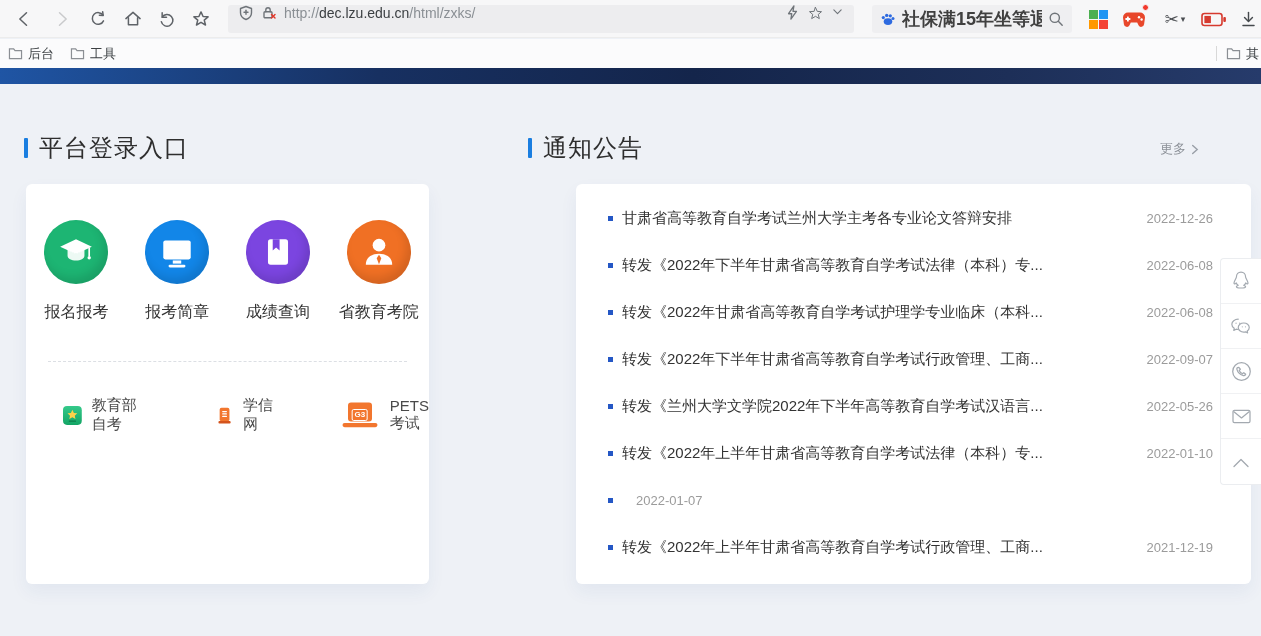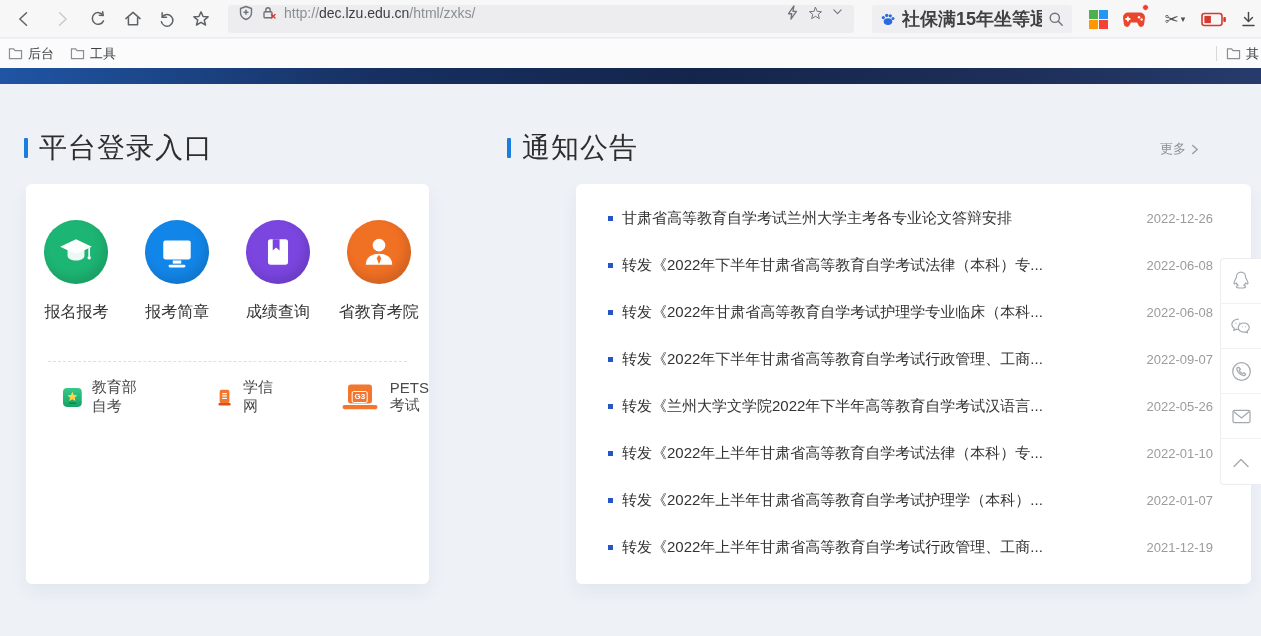--- a/index.html
+++ b/index.html
@@ -45,40 +45,40 @@
     font-size:13px; color:#3c4043; cursor:pointer; }
   .bm-right svg { stroke:#8b8f94; fill:none; stroke-width:1.3; }
 
   
   .navy { position:absolute; left:0; top:68px; width:1261px; height:16px;
     background:linear-gradient(90deg,#1f55a4 0%,#173061 30%,#14254b 55%,#1d2f58 80%,#263b6b 100%); }
 
   
   .sec-head { position:absolute; top:134px; height:28px; display:flex; align-items:center; gap:11px; }
   .sec-bar { width:4px; height:20px; border-radius:1px; }
-  .sec-title { font-size:28px; color:#2e2e2e; letter-spacing:1px; }
+  .sec-title { font-size:24px; color:#2e2e2e; letter-spacing:1px; }
   .more { position:absolute; left:1160px; top:140px; font-size:13px; color:#8b9097;
     display:flex; align-items:center; gap:4px; cursor:pointer; }
   .more svg { stroke:#9aa0a8; fill:none; stroke-width:1.6; stroke-linecap:round; }
 
   
   .card { position:absolute; top:184px; background:#fff; border-radius:6px;
     box-shadow:0 8px 18px rgba(40,70,130,0.06); }
   .card-left { left:26px; width:403px; height:400px; }
   .card-right { left:528px; width:675px; height:400px;margin-left:48px; }
 
   
   .entries { display:flex; justify-content:center; margin-top:36px; }
   .entry { width:109px; text-align:center; cursor:pointer; }
   .entry-circle { width:64px; height:64px; border-radius:50%; margin:0 auto;
     display:flex; align-items:center; justify-content:center;
     box-shadow:inset -4px -6px 10px rgba(0,0,0,0.12); }
   .entry-label { margin-top:18px; font-size:16px; color:#333; }
   .divider { margin:38px 22px 0 22px; border-top:1px dashed #dcdfe4; }
-  .quick-links { display:flex; align-items:center; margin-top:16px; }
+  .quick-links { display:flex; align-items:center; margin-top:34px; }
   .qlink { display:flex; align-items:center; gap:10px; font-size:15px; color:#4a4a4a; cursor:pointer; }
   .qlink .badge-wrap { position:relative; display:flex; align-items:center; }
   .g3 { position:absolute; left:50%; top:8px; transform:translateX(-50%);
     font-size:8px; font-weight:bold; color:#fff; border:1px solid #fff;
     border-radius:2px; padding:0 2px; line-height:10px; }
 
   
   .notice-list { padding:11px 38px 0 32px; }
   .notice-item { height:47px; display:flex; align-items:center; cursor:pointer; }
   .bullet { width:5px; height:5px; background:#2457c5; margin-right:9px; flex:none; }
@@ -245,21 +245,21 @@
       <span>其</span>
     </div>
   </div>
 
   <div class="navy"></div>
 
   <div class="sec-head" style="left:24px">
     <span class="sec-bar" style="background:#1a7ee0"></span>
     <span class="sec-title">平台登录入口</span>
   </div>
-  <div class="sec-head" style="left:507px">
+  <div class="sec-head" style="left:528px">
     <span class="sec-bar" style="background:#1a7ee0"></span>
     <span class="sec-title">通知公告</span>
   </div>
   <div class="more">
     <span>更多</span>
     <svg width="9" height="11" viewBox="0 0 10 12">
         <polyline points="3,1.5 8,6 3,10.5"></polyline>
       </svg>
   </div>
 
@@ -374,21 +374,20 @@
         <span class="notice-title">转发《兰州大学文学院2022年下半年高等教育自学考试汉语言...</span>
         <span class="notice-date">2022-05-26</span>
       </div>
       <div class="notice-item">
         <span class="bullet"></span>
         <span class="notice-title">转发《2022年上半年甘肃省高等教育自学考试法律（本科）专...</span>
         <span class="notice-date">2022-01-10</span>
       </div>
       <div class="notice-item">
         <span class="bullet"></span>
-        <span class="notice-title">转发《2022年上半年甘肃省高等教育自学考试护理学（本科）...</span>
         <span class="notice-date">2022-01-07</span>
       </div>
       <div class="notice-item">
         <span class="bullet"></span>
         <span class="notice-title">转发《2022年上半年甘肃省高等教育自学考试行政管理、工商...</span>
         <span class="notice-date">2021-12-19</span>
       </div>
     </div>
   </div>
 

